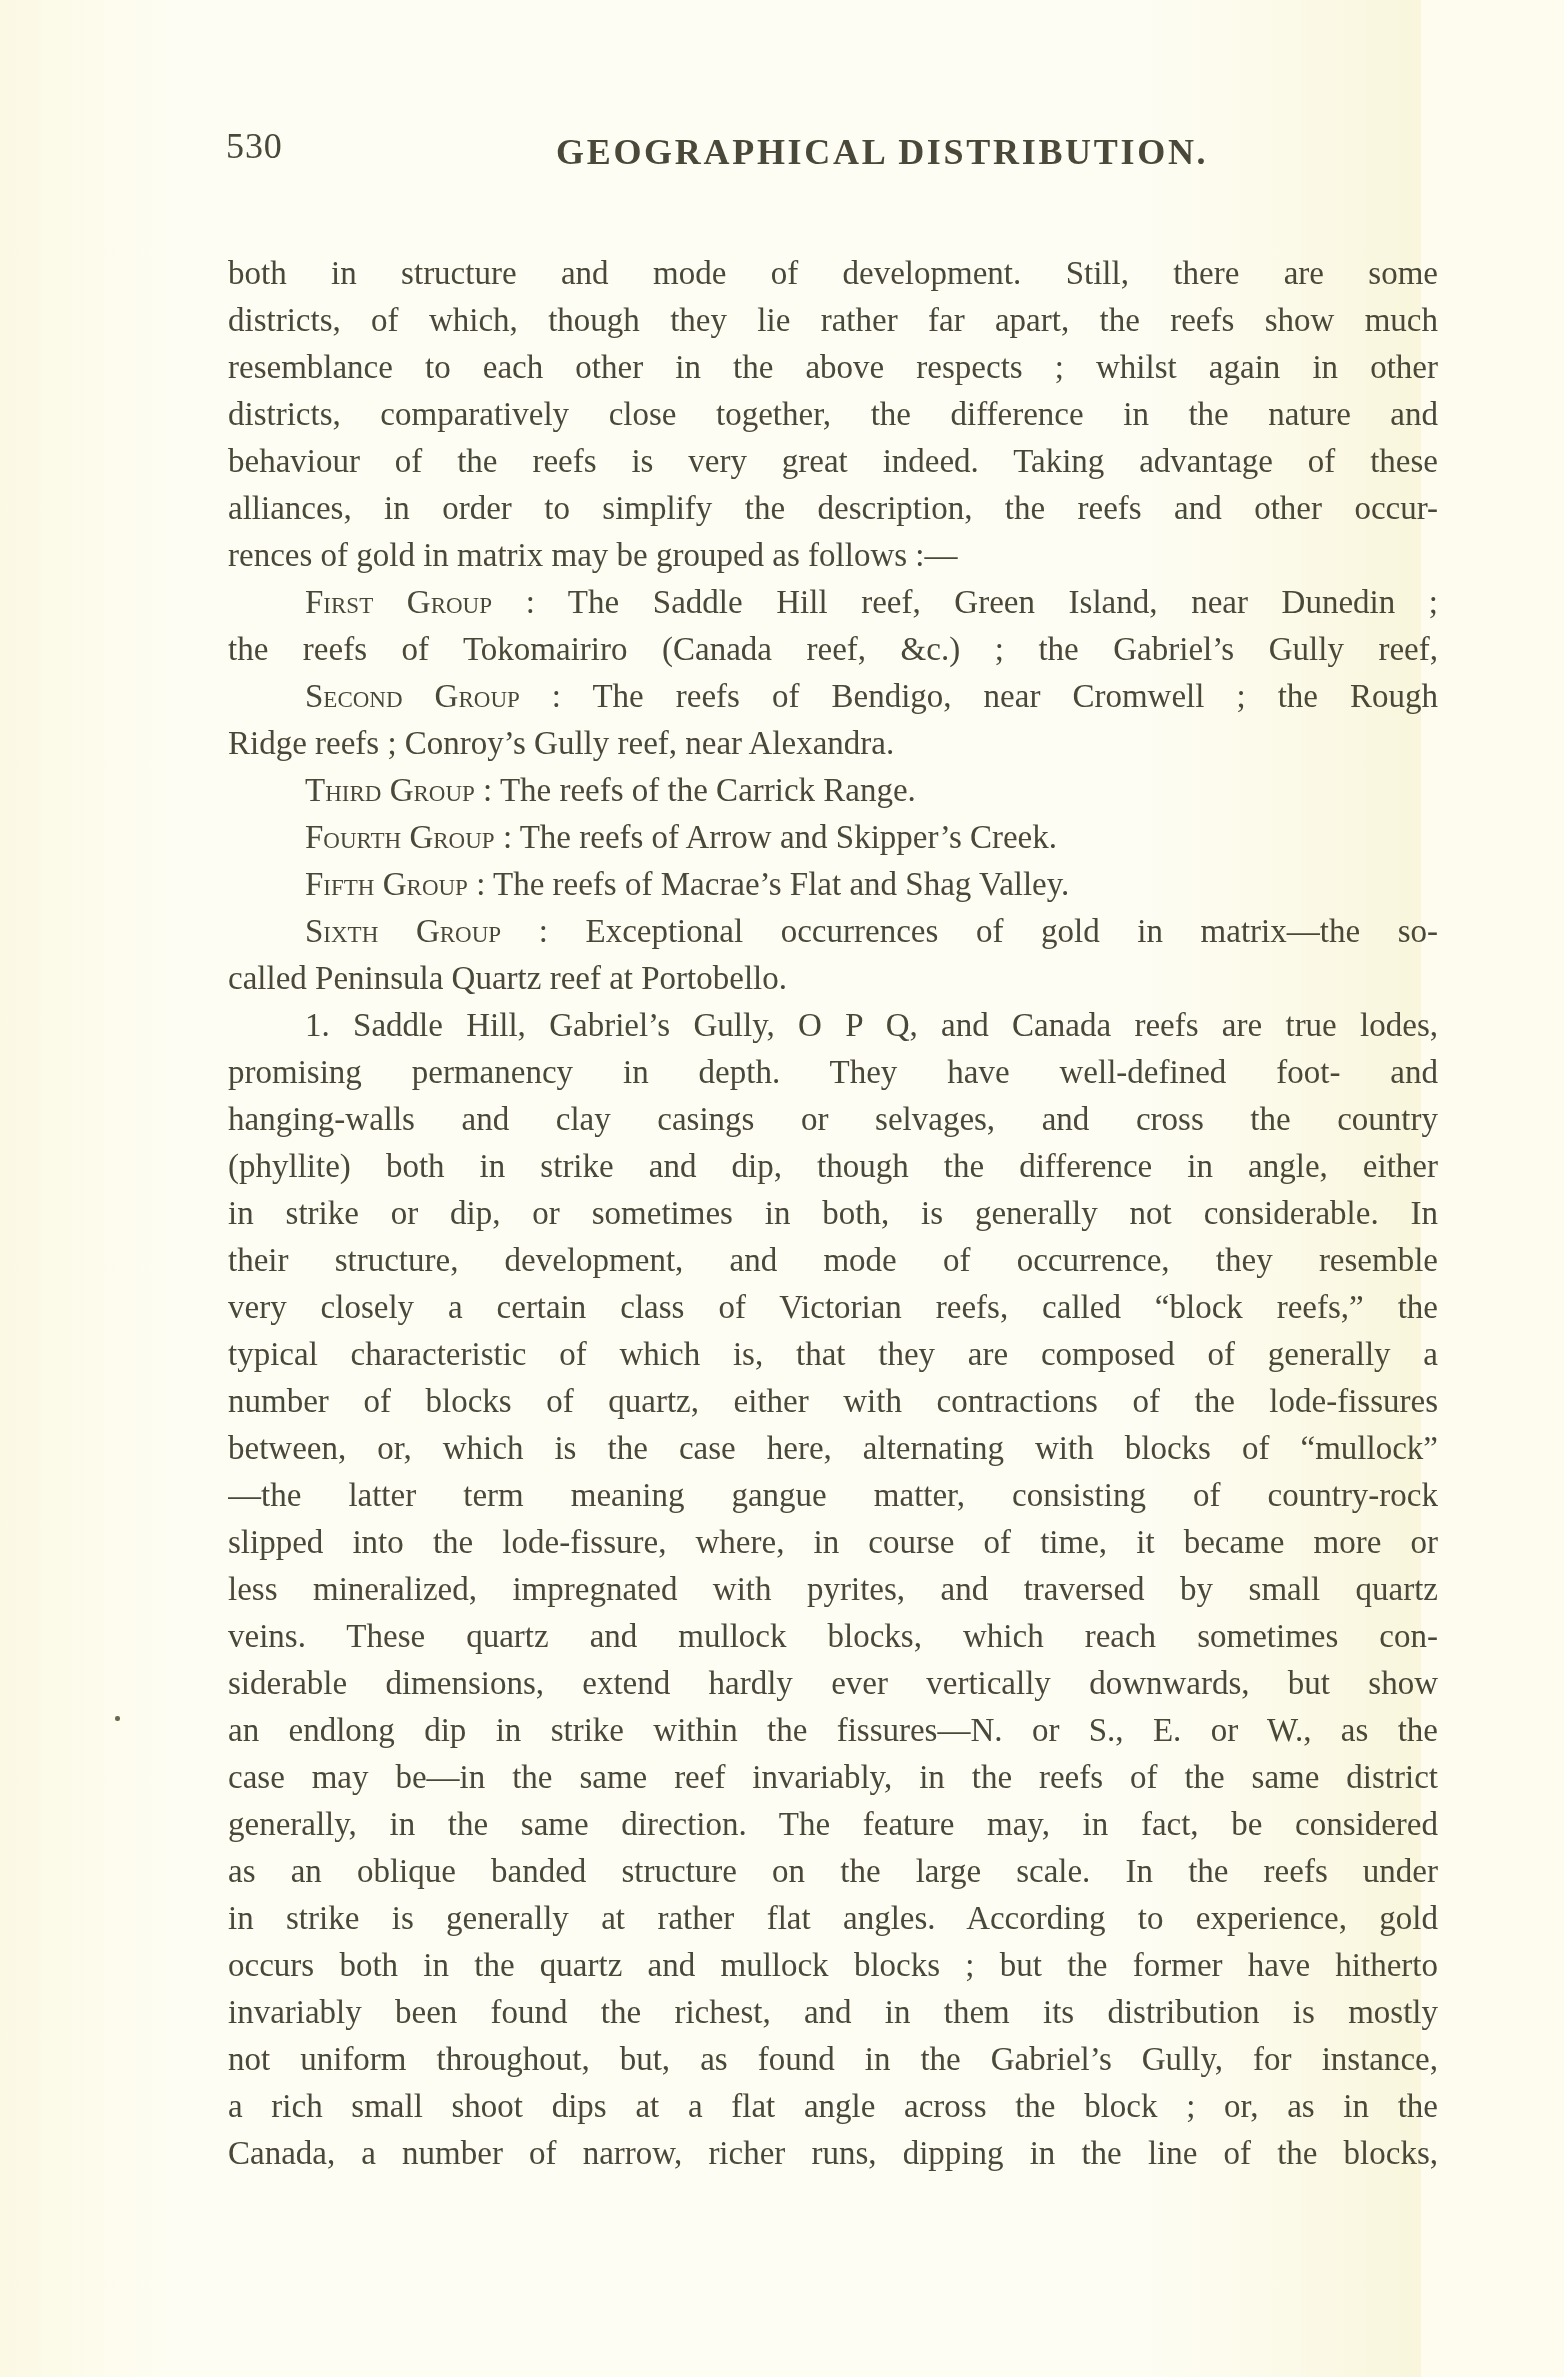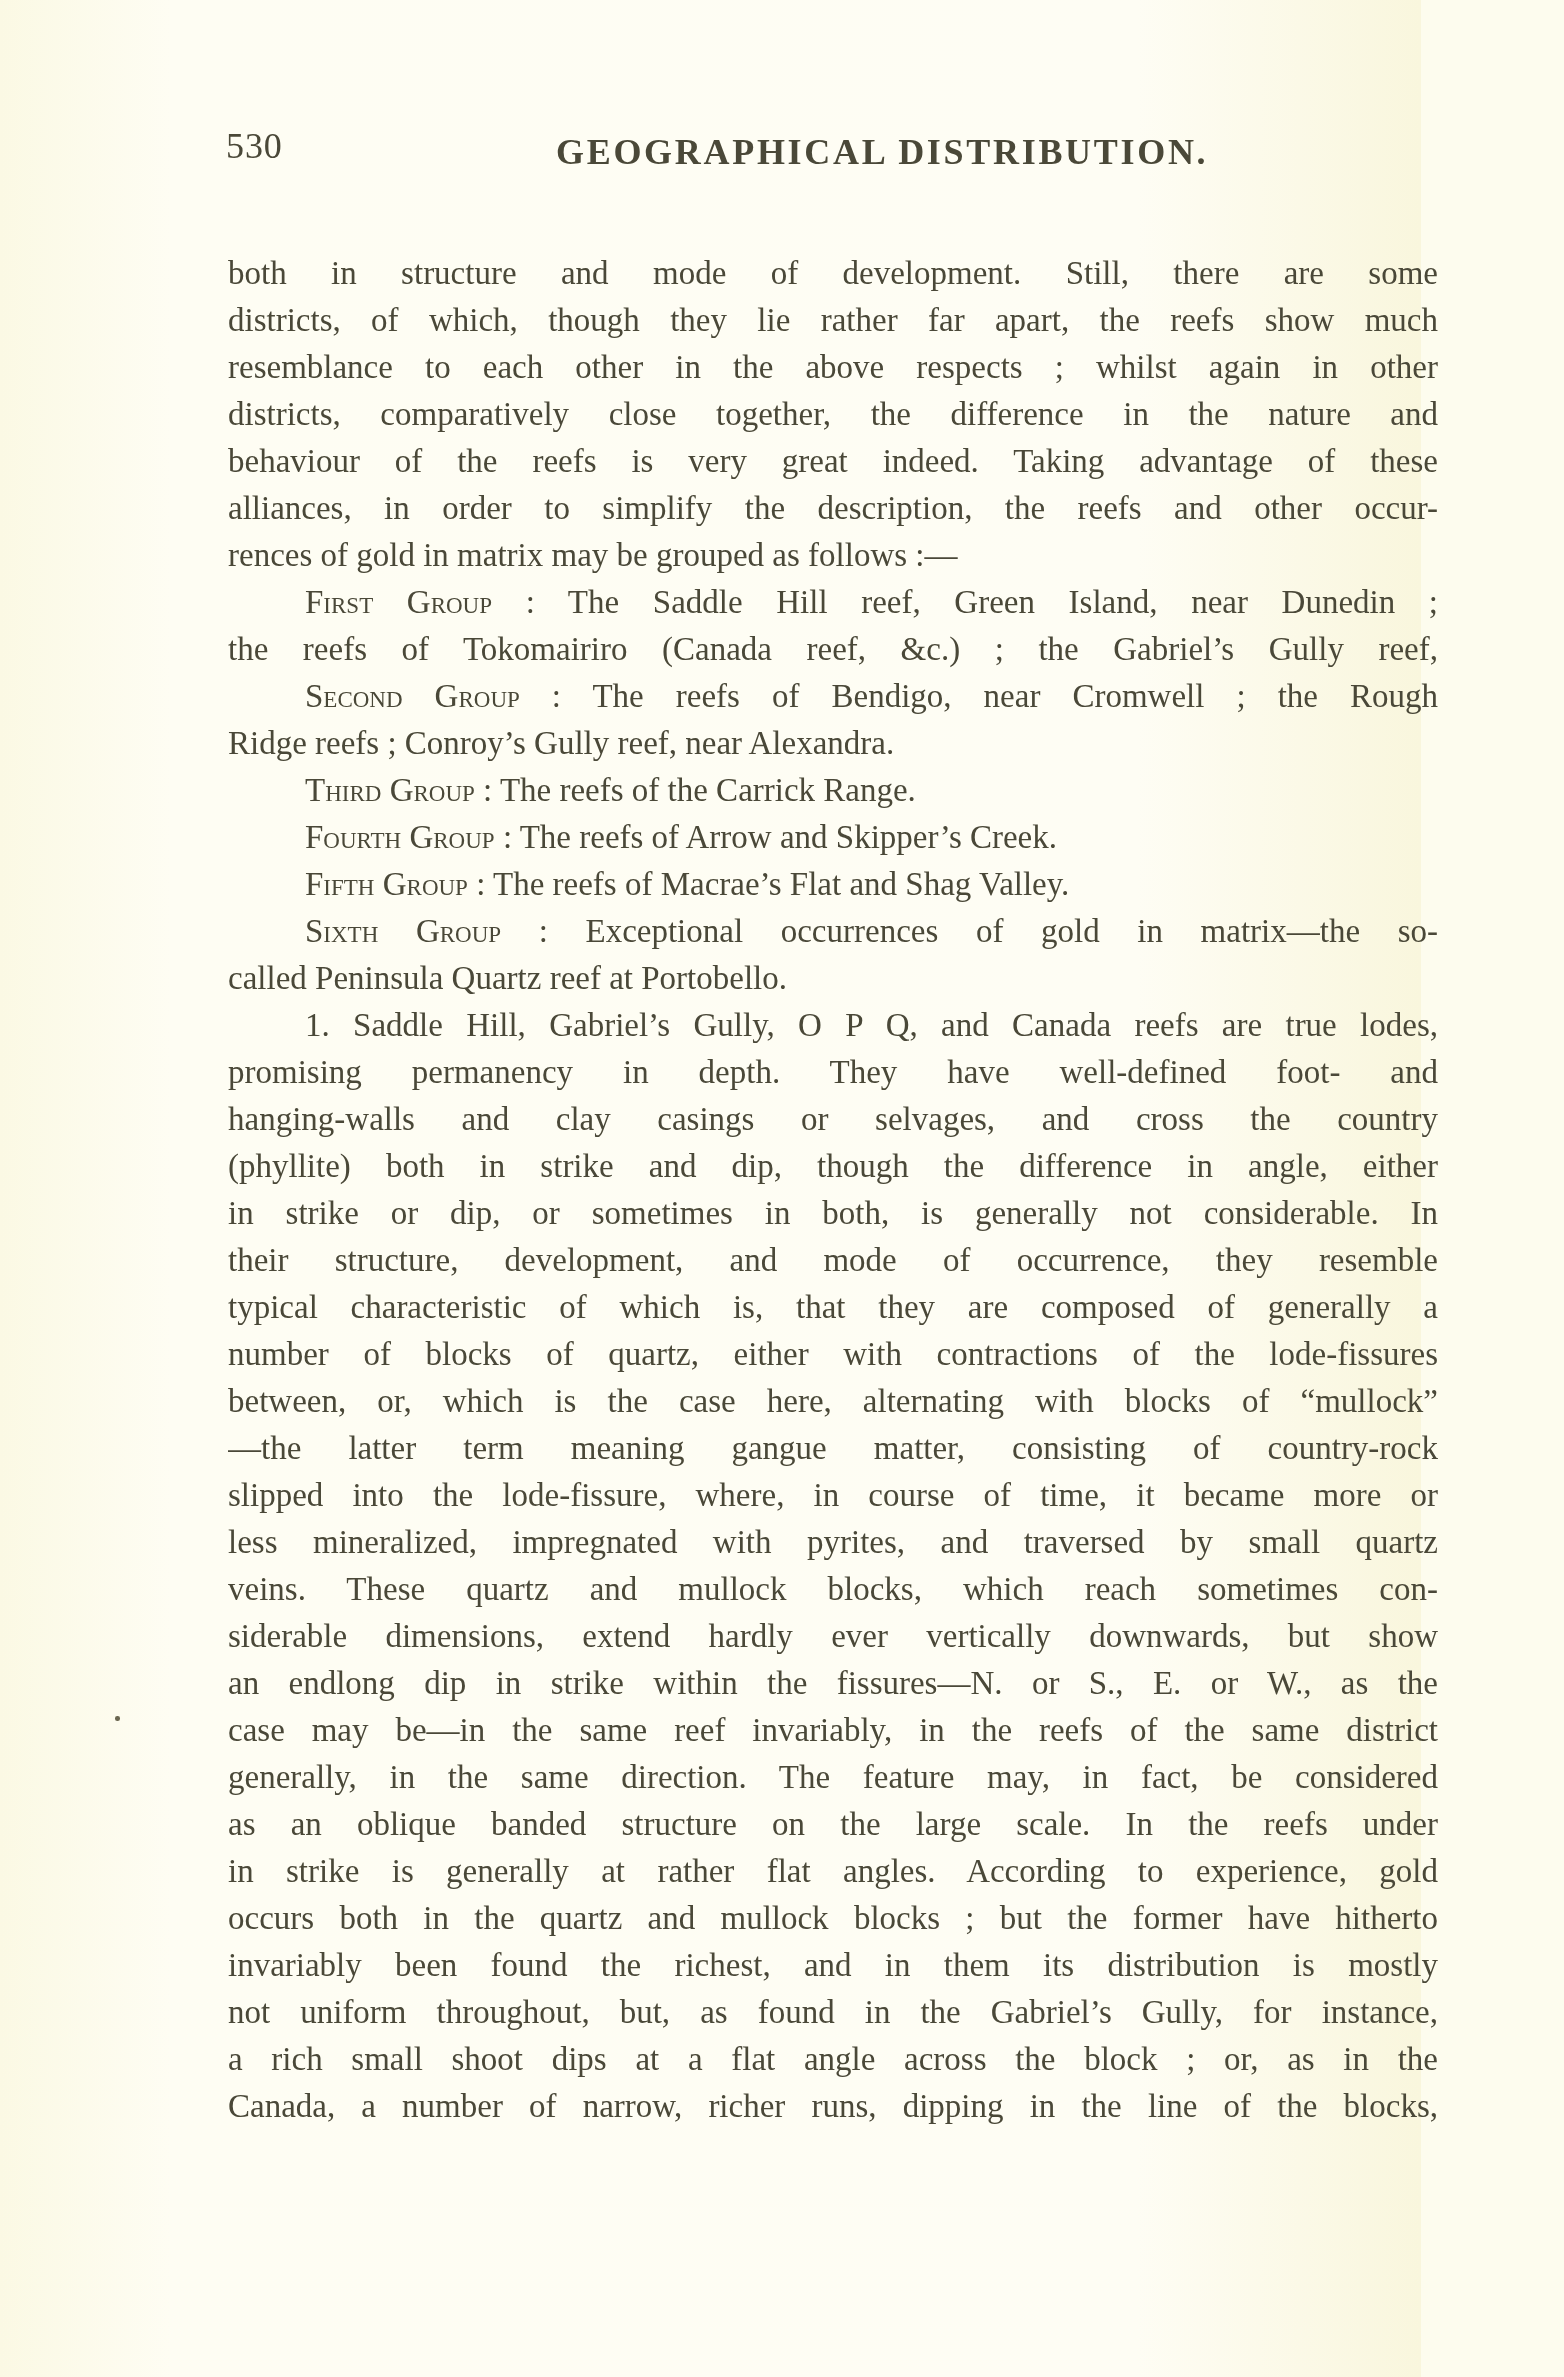--- a/index.html
+++ b/index.html
@@ -39,20 +39,21 @@
       <div class="line last indent"><span class="sc">Fourth Group :</span> <span>The reefs of Arrow and Skipper’s Creek.</span></div>
       <div class="line last indent"><span class="sc">Fifth Group :</span> <span>The reefs of Macrae’s Flat and Shag Valley.</span></div>
       <div class="line indent"><span class="sc">Sixth Group :</span> <span>Exceptional occurrences of gold in matrix—the so-</span></div>
       <div class="line last"><span>called Peninsula Quartz reef at Portobello.</span></div>
       <div class="line indent"><span class="sc">1.</span> <span>Saddle Hill, Gabriel’s Gully, O P Q, and Canada reefs are true lodes,</span></div>
       <div class="line"><span>promising permanency in depth.  They have well-defined foot- and</span></div>
       <div class="line"><span>hanging-walls and clay casings or selvages, and cross the country</span></div>
       <div class="line"><span>(phyllite) both in strike and dip, though the difference in angle, either</span></div>
       <div class="line"><span>in strike or dip, or sometimes in both, is generally not considerable.  In</span></div>
       <div class="line"><span>their structure, development, and mode of occurrence, they resemble</span></div>
+      <div class="line"><span>very closely a certain class of Victorian reefs, called “block reefs,” the</span></div>
       <div class="line"><span>typical characteristic of which is, that they are composed of generally a</span></div>
       <div class="line"><span>number of blocks of quartz, either with contractions of the lode-fissures</span></div>
       <div class="line"><span>between, or, which is the case here, alternating with blocks of “mullock”</span></div>
       <div class="line"><span>—the latter term meaning gangue matter, consisting of country-rock</span></div>
       <div class="line"><span>slipped into the lode-fissure, where, in course of time, it became more or</span></div>
       <div class="line"><span>less mineralized, impregnated with pyrites, and traversed by small quartz</span></div>
       <div class="line"><span>veins.  These quartz and mullock blocks, which reach sometimes con-</span></div>
       <div class="line"><span>siderable dimensions, extend hardly ever vertically downwards, but show</span></div>
       <div class="line"><span>an endlong dip in strike within the fissures—N. or S., E. or W., as the</span></div>
       <div class="line"><span>case may be—in the same reef invariably, in the reefs of the same district</span></div>

